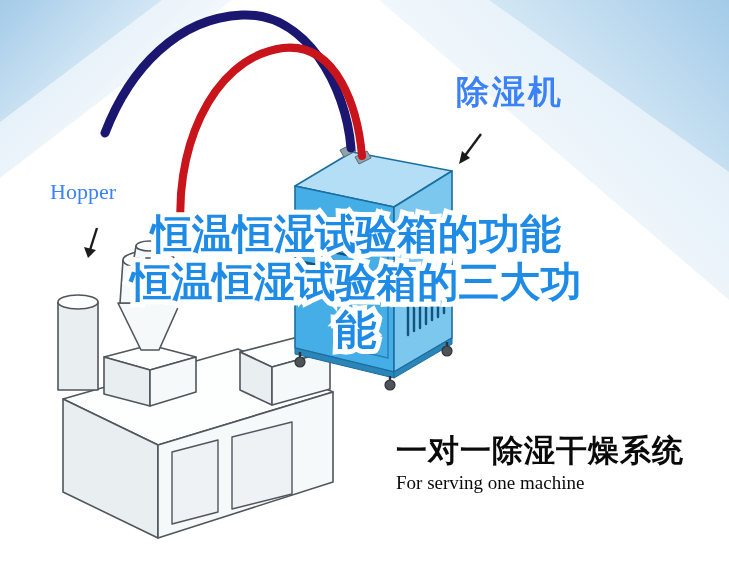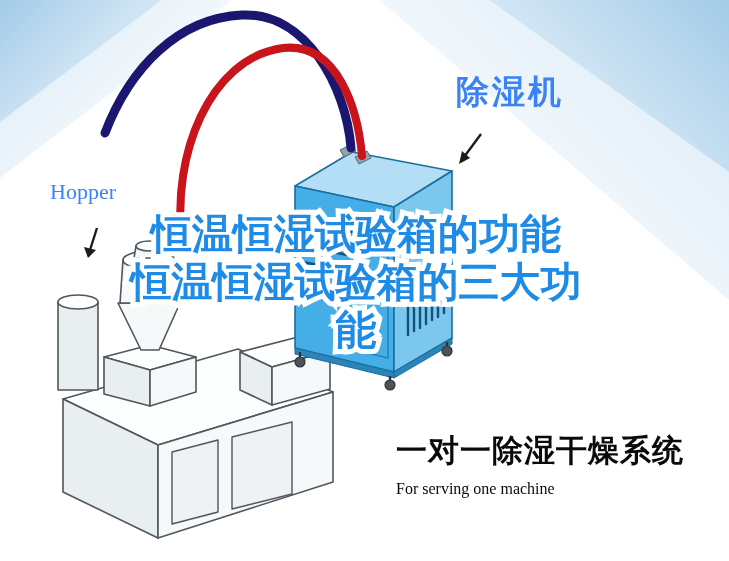--- a/index.html
+++ b/index.html
@@ -62,21 +62,21 @@
   
   .overlay{position:absolute;left:0;top:210px;width:712px;text-align:center;z-index:5;}
   .ol-line{position:relative;font-weight:bold;font-size:41px;line-height:48px;white-space:nowrap;}
   .ol-line .t-stroke{position:absolute;left:0;top:0;width:100%;
     -webkit-text-stroke:10px var(--overlay-outline,#ffffff);color:var(--overlay-outline,#ffffff);}
   .ol-line .t-fill{position:relative;color:var(--overlay-text,#1e8ce6);}
 
   
   .caption{position:absolute;left:396px;top:430px;width:292px;text-align:left;z-index:4;color:#0a0a0a;}
   .caption .zh{font-size:31px;font-weight:bold;letter-spacing:1px;}
-  .caption .en{font-family:"Liberation Serif",serif;font-size:16px;margin-top:8px;}
+  .caption .en{font-family:"Liberation Serif",serif;font-size:19px;margin-top:0;}
 </style>
 </head>
 <body>
 
 <div class="stage">
 
   <div class="corner corner-tl2"></div>
   <div class="corner corner-tl"></div>
   <div class="corner corner-tr2"></div>
   <div class="corner corner-tr"></div>

